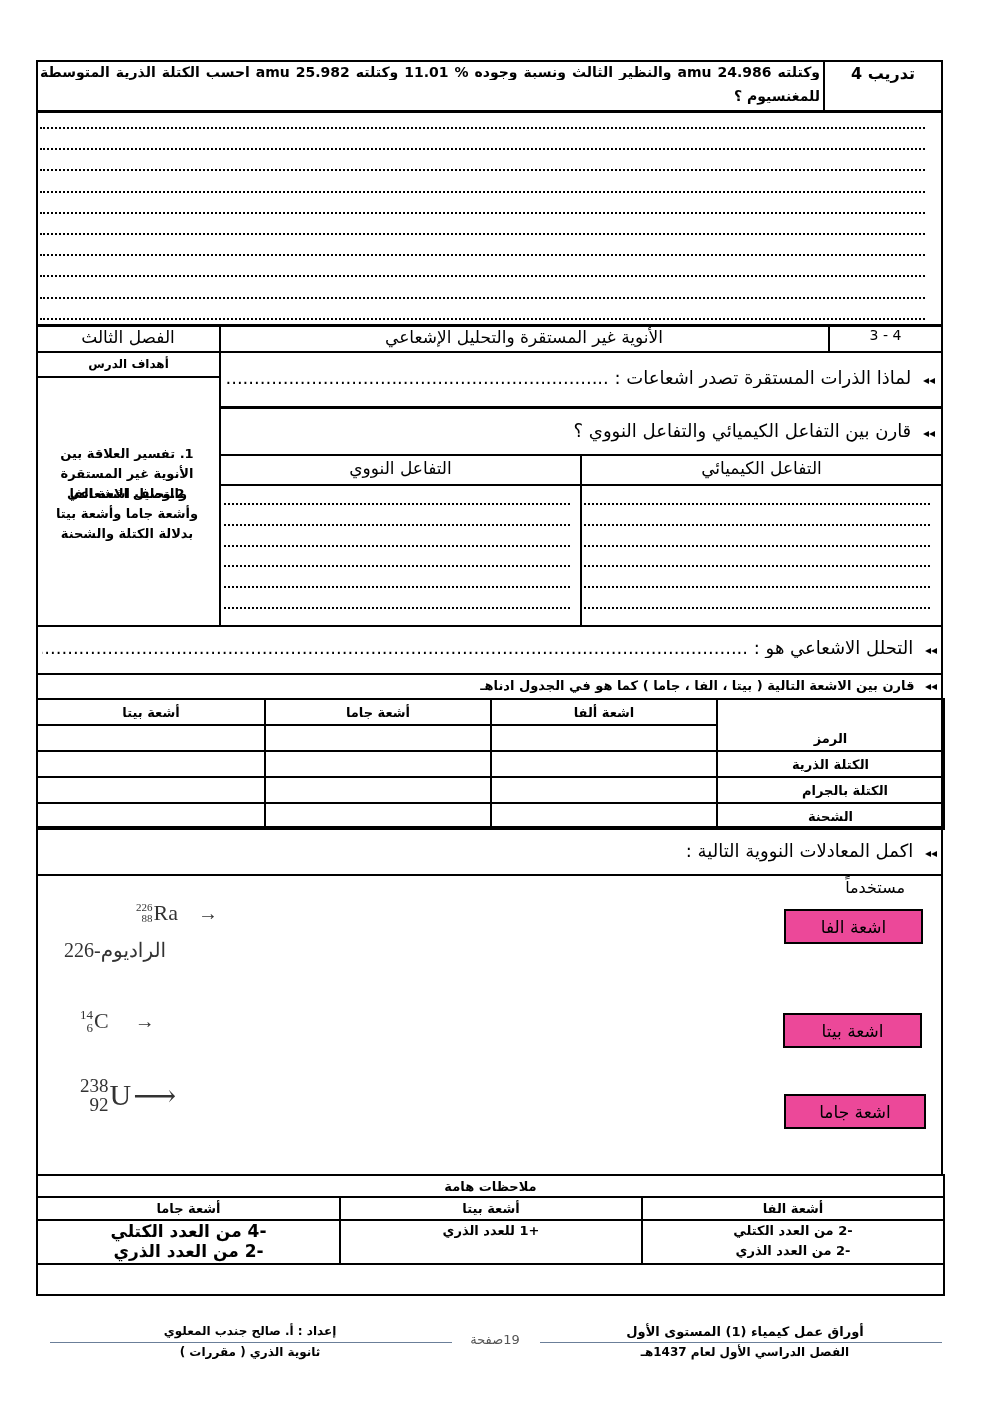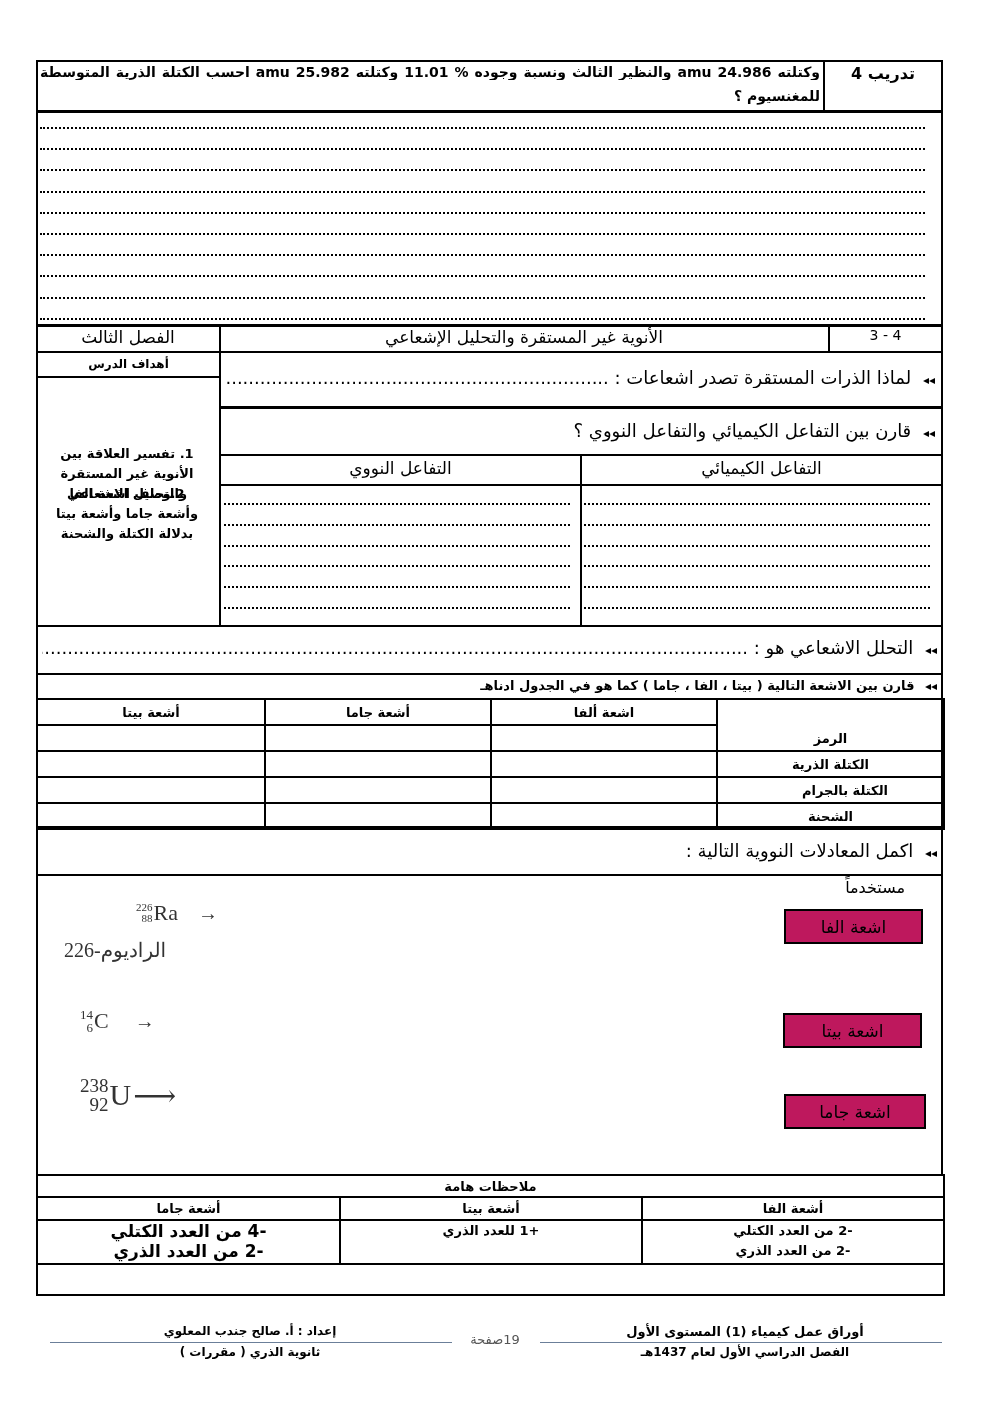--- a/index.html
+++ b/index.html
@@ -9,21 +9,21 @@
   .rtl { direction: rtl; }
   .bold { font-weight: bold; }
   .dots { border-bottom: 2px dotted #000; height: 0; }
   .center { text-align: center; }
   .arrow-mark { font-size: 12px; letter-spacing: -3px; margin-left: 6px; }
   table { border-collapse: collapse; }
   td, th { border: 2px solid #000; padding: 0; }
   .serif { font-family: "Liberation Serif", "DejaVu Serif", serif; }
   .iso { display: inline-flex; align-items: center; }
   .iso .nums { display: inline-flex; flex-direction: column; align-items: flex-end; line-height: 1; margin-right: 1px; }
-  .box-label { border: 2px solid #000; background: #be185d; display: flex; align-items: center; justify-content: center; font-size: 17px; }
+  .box-label { border: 2px solid #000; background: #ec4899; display: flex; align-items: center; justify-content: center; font-size: 17px; }
 </style>
 </head>
 <body>
 
 <div class="abs frame" style="left:36px;top:60px;width:907px;height:52px;"></div>
 <div class="abs" style="left:823px;top:60px;width:2px;height:52px;background:#000;"></div>
 <div class="abs rtl bold center" style="left:825px;top:64px;width:116px;font-size:16px;">تدريب 4</div>
 <div class="abs rtl bold" style="left:40px;top:64px;width:780px;font-size:14px;text-align:justify;text-align-last:justify;white-space:nowrap;overflow:hidden;">وكتلته 24.986 amu والنظير الثالث ونسبة وجوده % 11.01 وكتلته 25.982 amu احسب الكتلة الذرية المتوسطة</div>
 <div class="abs rtl bold" style="left:40px;top:88px;width:780px;font-size:14px;">للمغنسيوم ؟</div>
 

